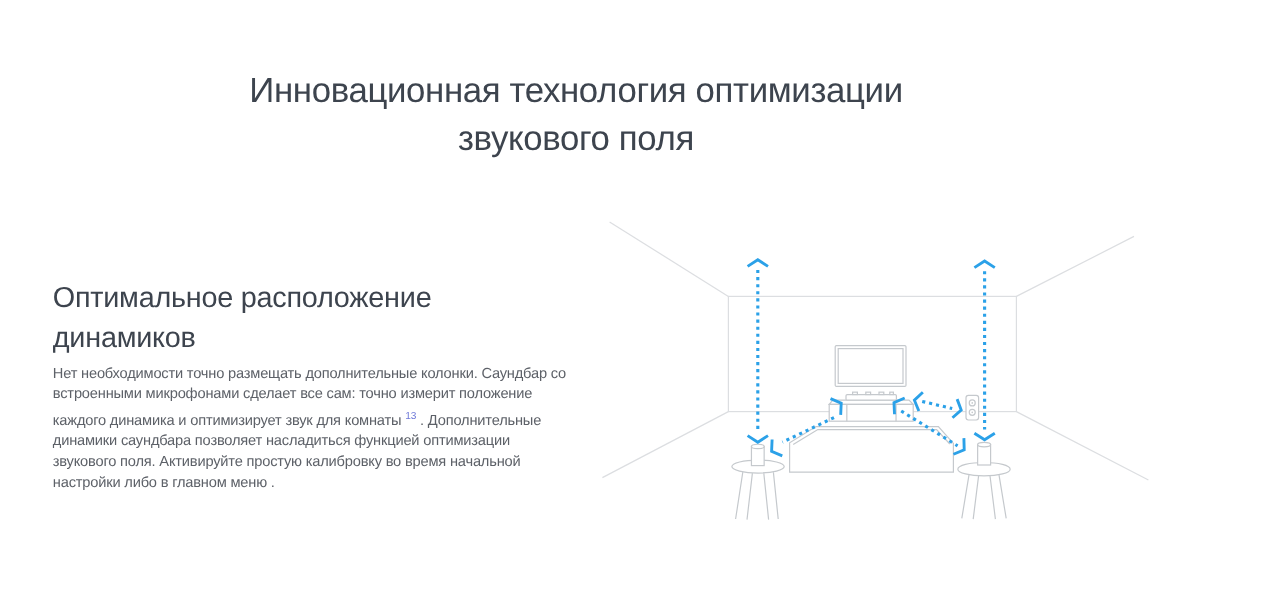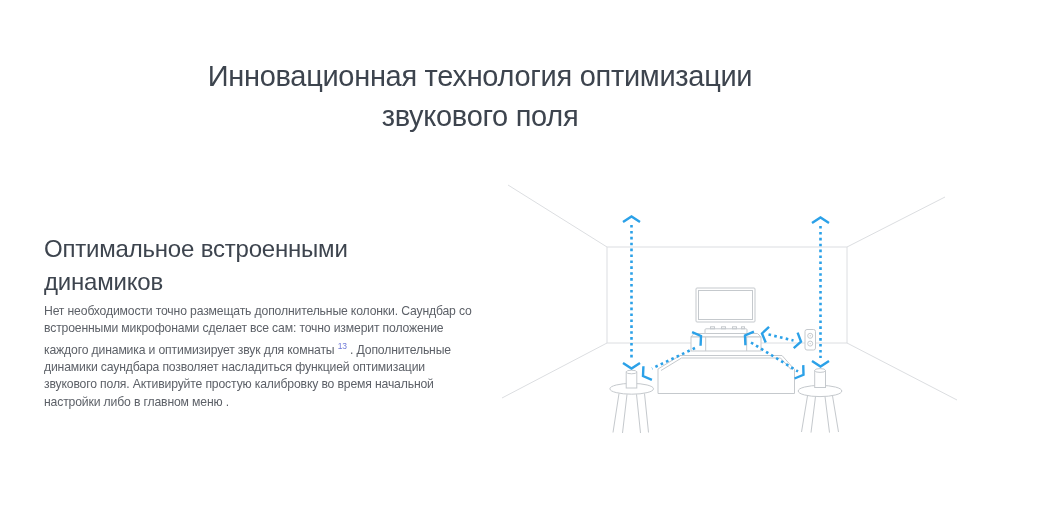--- a/index.html
+++ b/index.html
@@ -59,21 +59,21 @@
   .blue-dots{stroke:#2ba1e8;stroke-width:2.6;fill:none;stroke-dasharray:2.6 3.3;}
   .blue-head{stroke:#2ba1e8;stroke-width:2.4;fill:none;stroke-linejoin:miter;}
 </style>
 </head>
 <body>
 
 <div class="page">
 
   <h2 class="main-heading">Инновационная технология оптимизации звукового поля</h2>
 
-  <h3 class="section-title">Оптимальное встроенными динамиков</h3>
+  <h3 class="section-title">Оптимальное расположение динамиков</h3>
 
   <p class="section-body"><span>Нет необходимости точно размещать дополнительные колонки. Саундбар со встроенными микрофонами сделает все сам: точно измерит положение каждого динамика и оптимизирует звук для комнаты </span><a class="footnote-ref">13</a><span> . Дополнительные динамики саундбара позволяет насладиться функцией оптимизации звукового поля. Активируйте простую калибровку во время начальной настройки либо в главном меню .</span></p>
 
   <svg class="illustration" viewBox="0 0 470 280" aria-hidden="true">
 
     <g>
       <rect class="room-line" x="107" y="77" width="240" height="96"></rect>
       <path class="room-line" d="M107,77 L8,15"></path>
       <path class="room-line" d="M347,77 L445,27"></path>
       <path class="room-line" d="M107,173 L2,228"></path>

